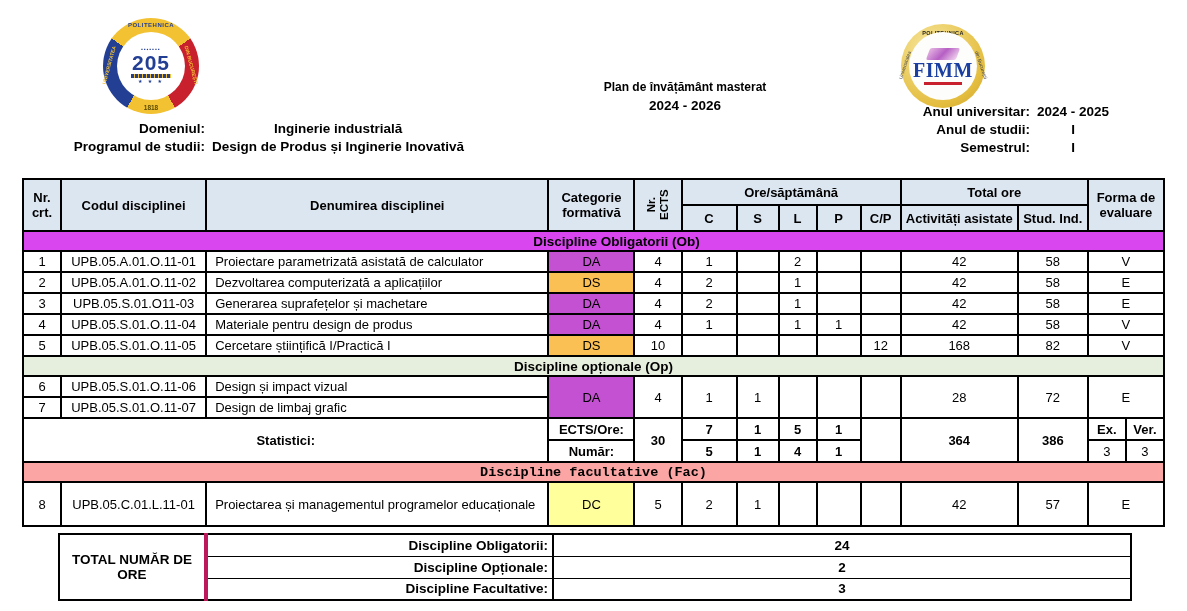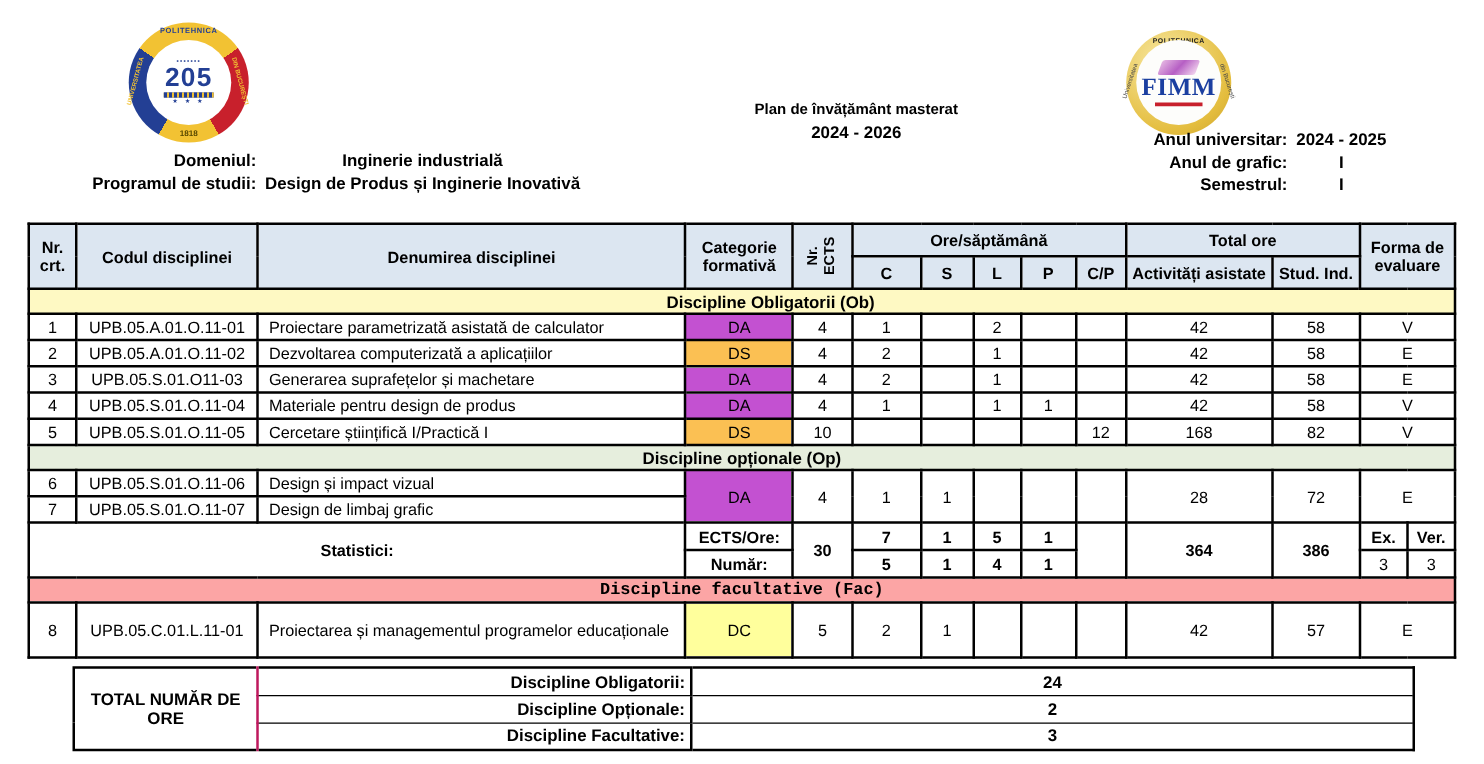--- a/index.html
+++ b/index.html
@@ -59,21 +59,21 @@
   .ects-th { padding:0; }
   .vtext { transform:rotate(-90deg); font-weight:bold; font-size:11.5px; line-height:1.1; }
   .vtext span { display:block; }
   .bold { font-weight:bold; }
 
   
   .totals-table { position:absolute; left:58px; top:533px; width:1072px; border-collapse:collapse; table-layout:fixed;
     font-size:13.5px; }
   .totals-table td { border:1px solid #000; height:22px; vertical-align:middle; }
   .totals-table { border:2px solid #000; }
-  .totals-table td.tt-title { font-weight:bold; text-align:center; border-right:2px solid #be185d; border-left:2px solid #000; }
+  .totals-table td.tt-title { font-weight:bold; text-align:center; border-right:4px solid #be185d; border-left:2px solid #000; }
   .totals-table td.tt-label { font-weight:bold; text-align:right; padding-right:4px; border-right:2px solid #000; }
   .totals-table td.tt-value { font-weight:bold; text-align:center; }
 </style>
 </head>
 <body>
 
 <div class="page">
 
   <div class="upb-logo">
     <div class="upb-top-text">POLITEHNICA</div>
@@ -107,21 +107,21 @@
     <div class="fimm-inner">
       <div class="fimm-blob"></div>
       <div class="fimm-word">FIMM</div>
       <div class="fimm-bar"></div>
     </div>
   </div>
 
   <div class="info-grid info-right">
     <div class="lbl">Anul universitar:</div>
     <div class="val">2024 - 2025</div>
-    <div class="lbl">Anul de grafic:</div>
+    <div class="lbl">Anul de studii:</div>
     <div class="val">I</div>
     <div class="lbl">Semestrul:</div>
     <div class="val">I</div>
   </div>
 
   <table class="main-table">
     <colgroup>
       <col style="width:38px">
         <col style="width:145px">
         <col style="width:342px">
@@ -159,21 +159,21 @@
         <th>L</th>
         <th>P</th>
         <th>C/P</th>
         <th>Activități asistate</th>
         <th>Stud. Ind.</th>
       </tr>
     </thead>
     <tbody>
 
       <tr class="section-row">
-        <td colspan="14" style="background-color: #fef9c3; padding-left: 48px;">Discipline Obligatorii (Ob)</td>
+        <td colspan="14" style="background-color: #d946ef; padding-left: 48px;">Discipline Obligatorii (Ob)</td>
       </tr>
 
       <tr class="data-row">
         <td>1</td>
         <td>UPB.05.A.01.O.11-01</td>
         <td class="name-cell">Proiectare parametrizată asistată de calculator</td>
         <td style="background-color: rgb(195, 81, 209);">DA</td>
         <td>4</td>
         <td>1</td>
         <td></td>

